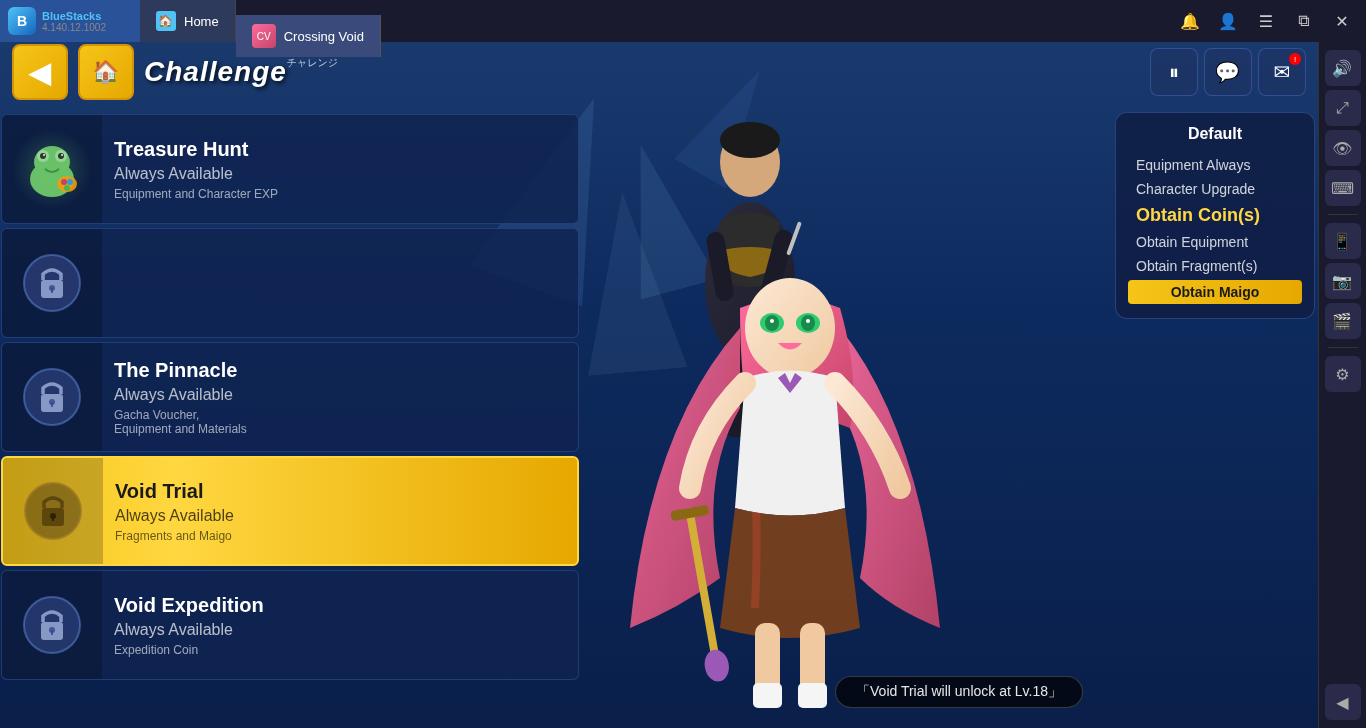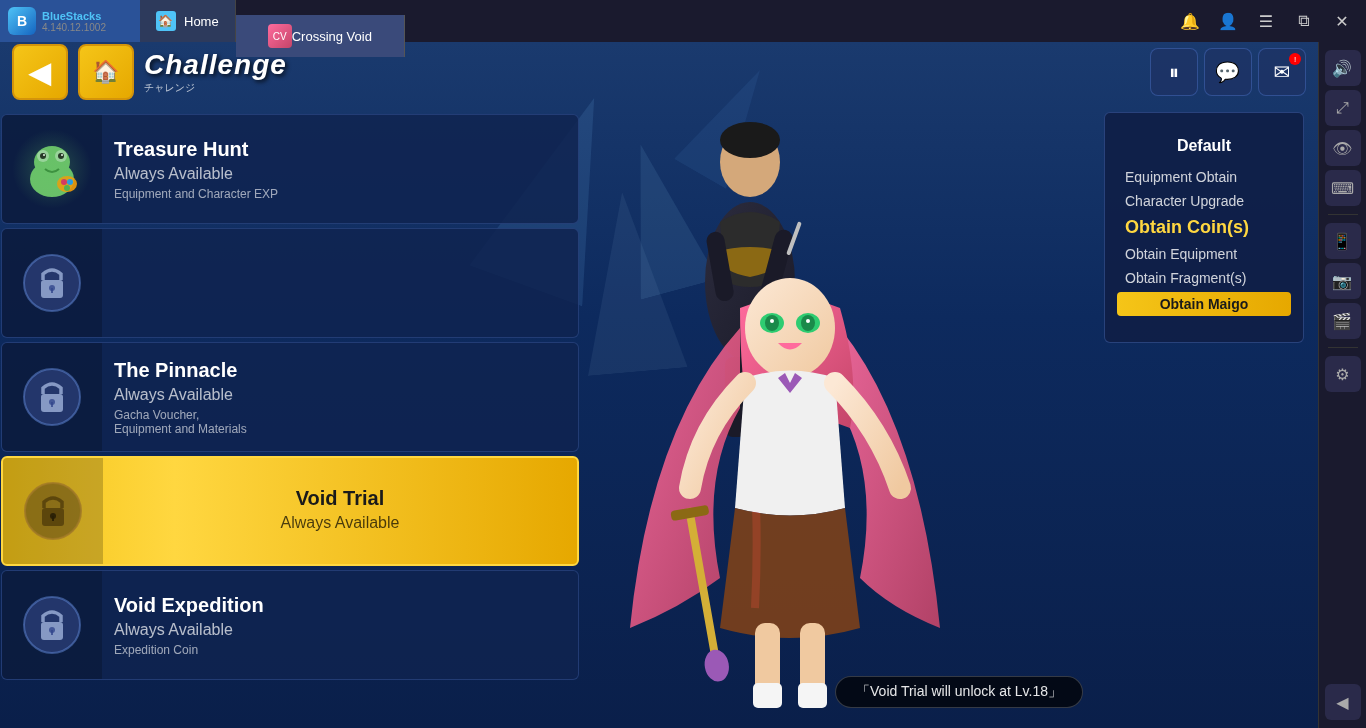--- a/index.html
+++ b/index.html
@@ -74,21 +74,22 @@
       display: flex;
       align-items: center;
       justify-content: center;
       font-size: 12px;
     }
     .tab-game {
       height: 42px;
       background: #3a4a7a;
       display: flex;
       align-items: center;
-      padding: 0 32px;
+      padding: 0 16px;
+      gap: 8px;
       color: white;
       font-size: 13px;
       border-right: 1px solid #555;
       margin-top: 30px;
     }
     .tab-game-thumb {
       width: 24px;
       height: 24px;
       background: linear-gradient(135deg, #ff6b9d, #c44569);
       border-radius: 4px;
@@ -216,21 +217,20 @@
       display: flex;
       align-items: center;
       justify-content: center;
       cursor: pointer;
       border: 2px solid #d4940a;
       font-size: 22px;
       color: white;
     }
     .challenge-title-block {
       display: flex;
-      flex-direction: column;
     }
     .challenge-title {
       font-size: 28px;
       font-weight: 900;
       color: #fff;
       text-shadow: 2px 2px 4px rgba(0,0,0,0.8);
       font-style: italic;
       letter-spacing: 1px;
     }
     .challenge-subtitle {
@@ -289,21 +289,20 @@
       border-radius: 6px;
       overflow: hidden;
       cursor: pointer;
       background: rgba(15, 35, 80, 0.85);
       border: 1px solid rgba(80, 120, 200, 0.3);
       position: relative;
     }
     .challenge-item.selected {
       background: linear-gradient(90deg, #f5c518 0%, #ffd740 30%, #e6a800 100%);
       border: 2px solid #ffd740;
-      text-align: center;
     }
     .challenge-icon {
       width: 100px;
       min-width: 100px;
       height: 100%;
       display: flex;
       align-items: center;
       justify-content: center;
       background: rgba(0,0,0,0.2);
       position: relative;
@@ -378,25 +377,25 @@
       top: 60px;
       left: 600px;
       right: 0;
       bottom: 0;
     }
 
     
     .drop-menu {
       position: absolute;
       top: 10px;
-      right: 14px;
+      right: 3px;
       background: rgba(15, 30, 70, 0.92);
       border: 1px solid rgba(80, 120, 200, 0.4);
-      border-radius: 6px;
-      padding: 24px 20px;
+      border-radius: 12px;
+      padding: 12px 20px;
       min-width: 200px;
       z-index: 50;
     }
     .drop-menu-title {
       font-size: 16px;
       font-weight: bold;
       color: white;
       margin-bottom: 10px;
       text-align: center;
     }
@@ -591,20 +590,21 @@
           <circle cx="35" cy="35" r="28" fill="rgba(80,60,20,0.5)" stroke="rgba(160,120,40,0.8)" stroke-width="2"></circle>
           <rect x="24" y="32" width="22" height="18" rx="3" fill="rgba(80,60,10,0.8)"></rect>
           <path d="M26 32 V26 Q35 18 44 26 V32" fill="none" stroke="rgba(80,60,10,0.8)" stroke-width="3.5"></path>
           <circle cx="35" cy="40" r="3" fill="rgba(40,30,5,0.9)"></circle>
           <rect x="34" y="40" width="2" height="5" fill="rgba(40,30,5,0.9)"></rect>
         </svg>
       </div>
       <div class="challenge-info">
         <span class="challenge-name" style="color:#1a1a1a;">Void Trial</span>
         <span class="challenge-availability" style="color:rgba(0,0,0,0.7);">Always Available</span>
+        <span class="challenge-reward" style="color:rgba(0,0,0,0.6);">Fragments and Maigo</span>
       </div>
     </div>
 
     <div class="challenge-item">
       <div class="challenge-icon">
         <svg width="70" height="70" viewBox="0 0 70 70">
           <circle cx="35" cy="35" r="28" fill="rgba(60,80,150,0.5)" stroke="rgba(100,140,220,0.5)" stroke-width="2"></circle>
           <rect x="24" y="32" width="22" height="18" rx="3" fill="rgba(200,220,255,0.6)"></rect>
           <path d="M26 32 V26 Q35 18 44 26 V32" fill="none" stroke="rgba(200,220,255,0.6)" stroke-width="3.5"></path>
           <circle cx="35" cy="40" r="3" fill="rgba(50,70,140,0.8)"></circle>
@@ -694,21 +694,21 @@
 
       <rect x="155" y="395" width="25" height="80" rx="10" fill="#f0c9a0"></rect>
       <rect x="200" y="395" width="25" height="80" rx="10" fill="#f0c9a0"></rect>
 
       <rect x="153" y="455" width="29" height="25" rx="5" fill="#f5f5f5"></rect>
       <rect x="198" y="455" width="29" height="25" rx="5" fill="#f5f5f5"></rect>
     </svg>
 
     <div class="drop-menu">
       <div class="drop-menu-title">Default</div>
-      <div class="drop-item">Equipment Obtain</div>
+      <div class="drop-item">Equipment Always</div>
       <div class="drop-item">Character Upgrade</div>
       <div class="drop-item highlighted">Obtain Coin(s)</div>
       <div class="drop-item">Obtain Equipment</div>
       <div class="drop-item">Obtain Fragment(s)</div>
       <div class="drop-item active">Obtain Maigo</div>
     </div>
 
     <div class="unlock-notice">「Void Trial will unlock at Lv.18」</div>
 
   </div>

